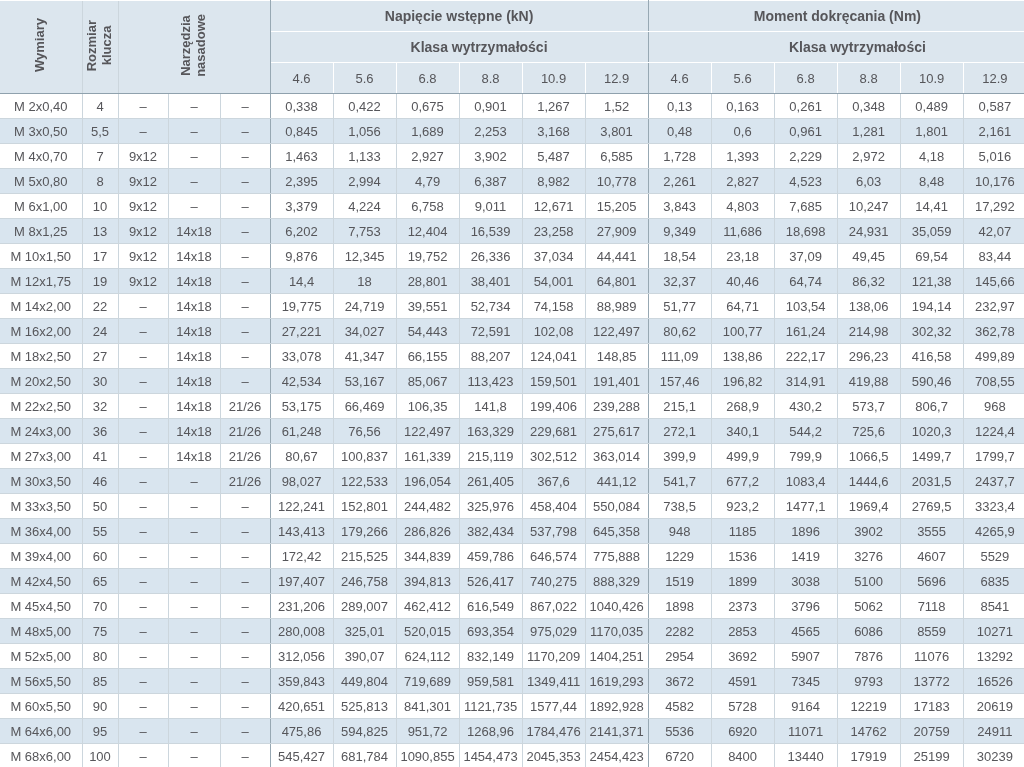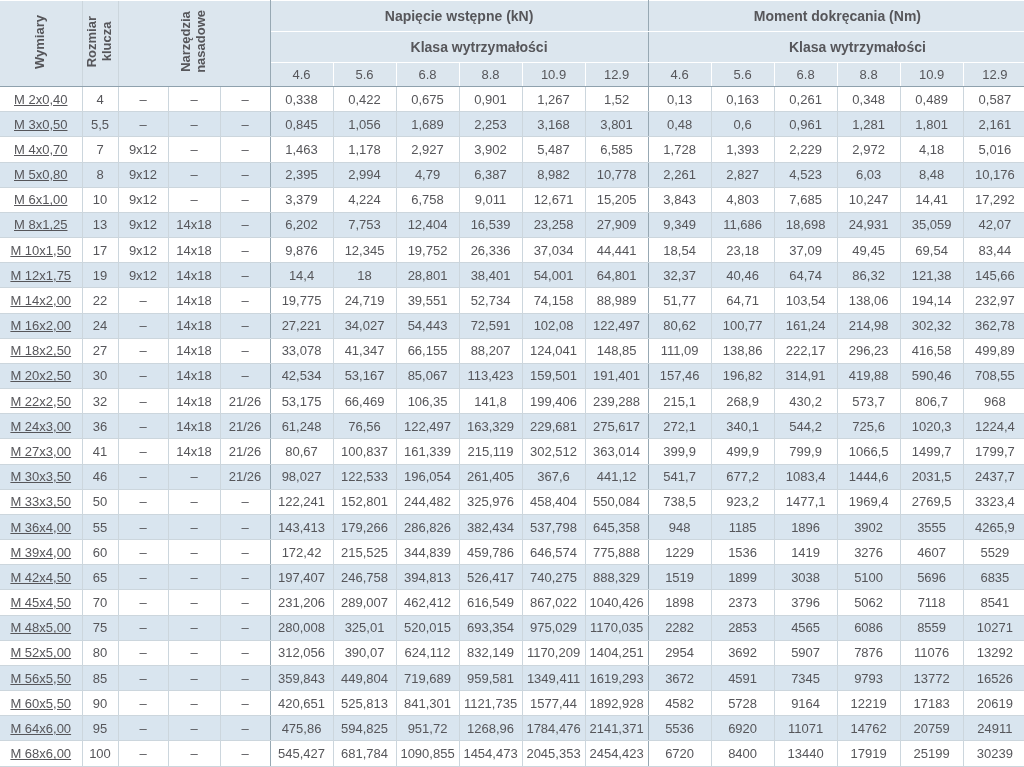--- a/index.html
+++ b/index.html
@@ -25,21 +25,21 @@
   thead th{
     background:var(--header-bg);
     border:1px solid var(--header-sep);
     font-weight:700;font-size:14px;color:var(--text);
     text-align:center;vertical-align:middle;
     padding:0;
     margin-top:20px;
   }
   thead tr.group-row th{height:31px;}
   thead tr.sub-row th{height:31px;padding-left:40px;}
-  thead tr.class-row th{height:24px;font-weight:400;font-size:13px;}
+  thead tr.class-row th{height:31px;font-weight:400;font-size:13px;}
   th.rot-th{
     border-left:1px solid var(--grid);
     border-right:1px solid var(--grid);
     border-top:none;
     border-bottom:1px solid var(--header-bottom);
   }
   th.first-col{border-left:none;}
   thead tr.class-row th{border-bottom:1px solid var(--header-bottom);}
   .vtext{
     display:inline-block;
@@ -51,21 +51,21 @@
   }
   tbody td{
     border:1px solid var(--grid);
     font-size:13px;color:var(--text);
     text-align:center;vertical-align:middle;
     padding:0 2px;height:25px;
     background:#ffffff;
     white-space:nowrap;overflow:hidden;
   }
   tbody tr.alt td{background:var(--alt-row-bg);}
-  tbody td:first-child{border-left:none;text-decoration:underline;}
+  tbody td:first-child{border-left:none;}
   tbody td:last-child, thead th:last-child{border-right:none;}
   .sec-r{border-right:1px solid var(--divider) !important;}
 </style>
 </head>
 <body>
 
 <table>
   <colgroup>
     <col style="width:82px">
       <col style="width:36px">
@@ -153,21 +153,21 @@
         <td>1,801</td>
         <td>2,161</td>
       </tr>
       <tr>
         <td>M 4x0,70</td>
         <td>7</td>
         <td>9x12</td>
         <td>–</td>
         <td class="sec-r">–</td>
         <td>1,463</td>
-        <td>1,178</td>
+        <td>1,133</td>
         <td>2,927</td>
         <td>3,902</td>
         <td>5,487</td>
         <td class="sec-r">6,585</td>
         <td>1,728</td>
         <td>1,393</td>
         <td>2,229</td>
         <td>2,972</td>
         <td>4,18</td>
         <td>5,016</td>

